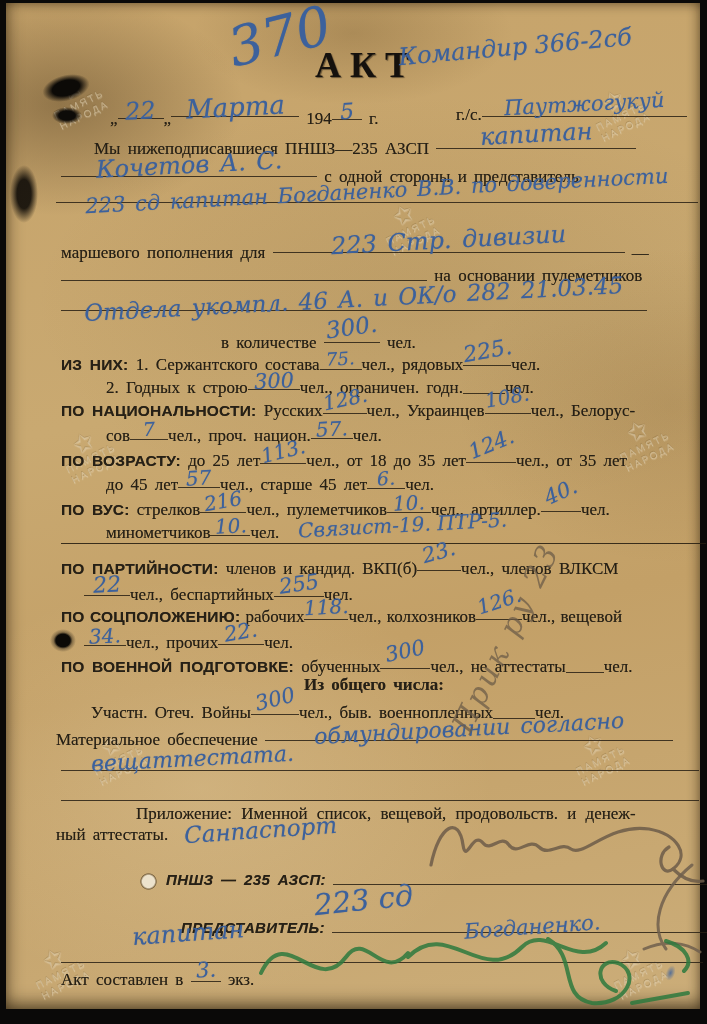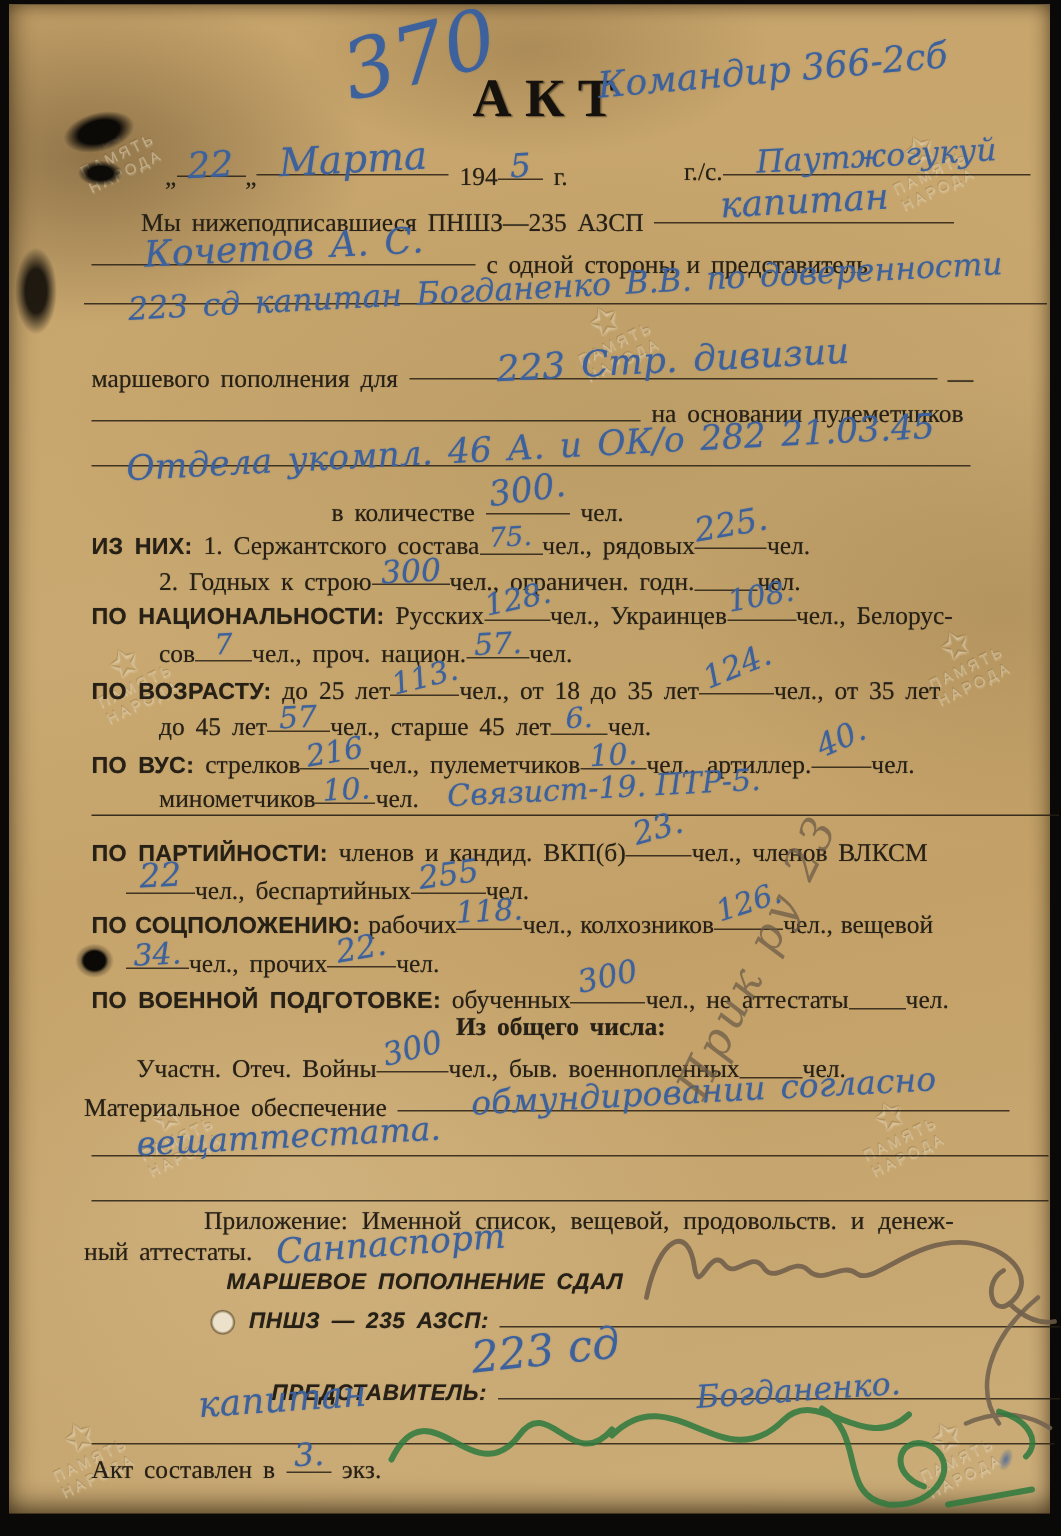--- a/index.html
+++ b/index.html
@@ -203,21 +203,20 @@
       <span class="u" style="width:638px;text-align:left;"><span class="hw" style="font-size:22px;top:-9px;left:30px;">вещаттестата.</span></span>
     </div>
     <div class="row" style="left:55px;top:782px;">
       <span class="u" style="width:638px;"></span>
     </div>
 
     <div class="row" style="left:86px;top:801px;word-spacing:5px;margin-left:44px;">Приложение:  Именной список, вещевой, продовольств. и денеж-</div>
     <div class="row" style="left:50px;top:822px;">ный аттестаты.</div>
     <div class="hw-free" style="left:178px;top:814px;font-size:23px;transform:rotate(-4deg);">Санпаспорт</div>
 
-    <div class="row bi" style="left:145px;top:843px;">МАРШЕВОЕ ПОПОЛНЕНИЕ СДАЛ</div>
     <div class="row" style="left:160px;top:866px;">
       <span class="bi">ПНШЗ — 235 АЗСП:</span>
       <span class="u" style="width:392px;"></span>
     </div>
     <div class="row" style="left:175px;top:914px;">
       <span class="bi">ПРЕДСТАВИТЕЛЬ:</span>
       <span class="u" style="width:382px;"></span>
     </div>
     <div class="hw-free" style="left:308px;top:880px;font-size:29px;transform:rotate(-6deg);">223 сд</div>
     <div class="row" style="left:55px;top:944px;">

